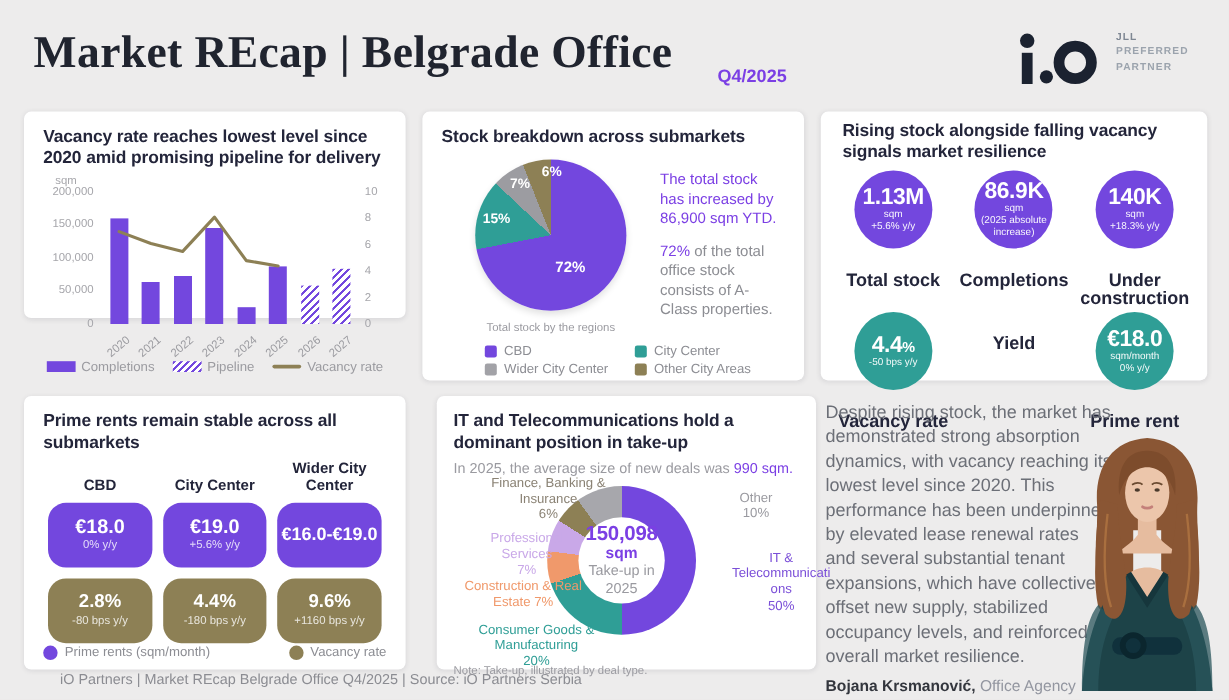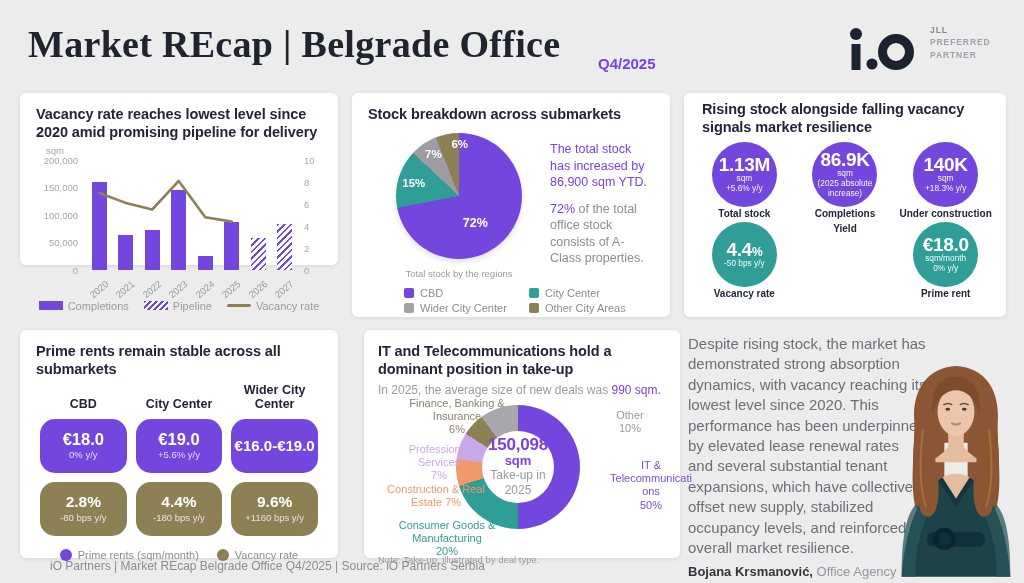--- a/index.html
+++ b/index.html
@@ -66,32 +66,32 @@
 
   
   .stat-grid{display:grid;grid-template-columns:repeat(3,1fr);margin-top:5px;row-gap:3px}
   .stat{display:flex;flex-direction:column;align-items:center}
   .bubble{width:65px;height:65px;border-radius:50%;color:#fff;display:flex;flex-direction:column;
     align-items:center;justify-content:center;text-align:center}
   .bubble.pu{background:var(--purple)} .bubble.te{background:var(--teal)}
   .bubble .v{font-size:19px;font-weight:bold;line-height:1.02;letter-spacing:-.3px}
   .bubble .v .sfx{font-size:12px}
   .bubble .s{font-size:8.3px;line-height:1.18;opacity:.95;padding:0 5px}
-  .stat .lbl{font-size:10px;font-weight:bold;color:var(--dark);text-align:center;line-height:1.05;margin-top:2px;max-width:100px}
+  .stat .lbl{font-size:15px;font-weight:bold;color:var(--dark);text-align:center;line-height:1.05;margin-top:19px;max-width:100px}
 
   
   .rent-grid{display:grid;grid-template-columns:repeat(3,1fr);gap:9px;margin-top:4px;padding:0 4px}
   .mhead{font-size:12.5px;font-weight:bold;color:var(--dark);text-align:center;line-height:1.1;
     min-height:29px;display:flex;align-items:flex-end;justify-content:center;margin-bottom:7px}
   .rbox{height:54px;border-radius:15px;display:flex;flex-direction:column;align-items:center;justify-content:center;
     text-align:center;color:#fff;padding:2px}
   .rbox.pu{background:var(--purple)} .rbox.ol{background:var(--olive);margin-top:9px}
   .rbox .rv{font-size:16.5px;font-weight:bold;line-height:1.08}
   .rbox .rs{font-size:9.5px;opacity:.8;margin-top:1px}
-  .leg4{display:flex;justify-content:center;align-items:center;gap:18px;margin-top:13px;font-size:11px;color:#8c8d93}
+  .leg4{display:flex;justify-content:space-between;align-items:center;gap:18px;margin-top:2px;font-size:11px;color:#8c8d93}
   .leg4 .it{display:flex;align-items:center;gap:6px}
   .dot{width:12px;height:12px;border-radius:50%;flex:none}
 
   
   .subtl{font-size:12px;color:#9a9aa0;margin-top:4px}
   .subtl .hl{color:var(--accent)}
   .donut-area{position:relative;height:152px;margin-top:2px}
   #donut{position:absolute;left:78px;top:6px;width:124px;height:124px;border-radius:50%}
   #donut .hole{position:absolute;inset:26px;background:#fff;border-radius:50%}
   .dcenter{position:absolute;left:78px;top:6px;width:124px;height:124px;display:flex;flex-direction:column;

